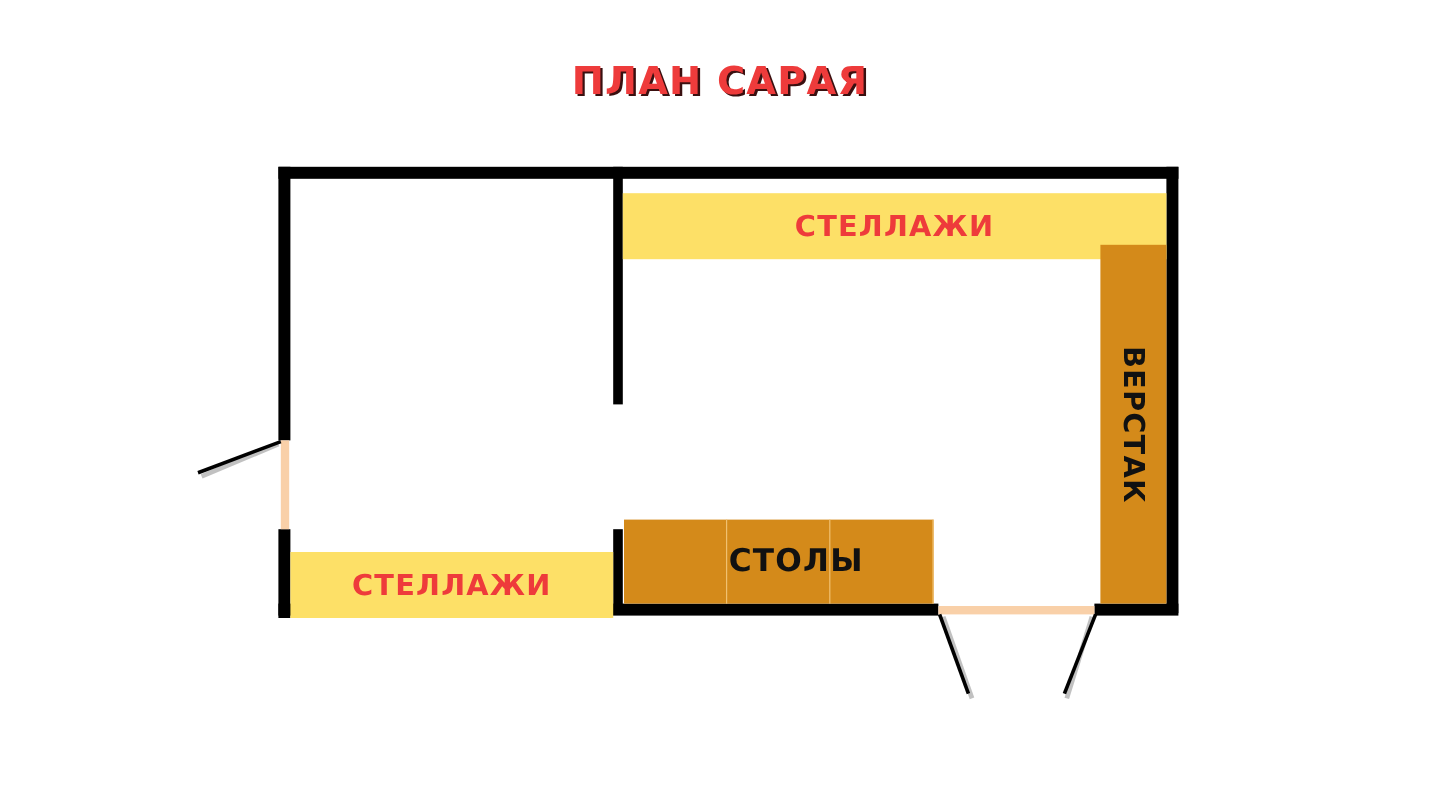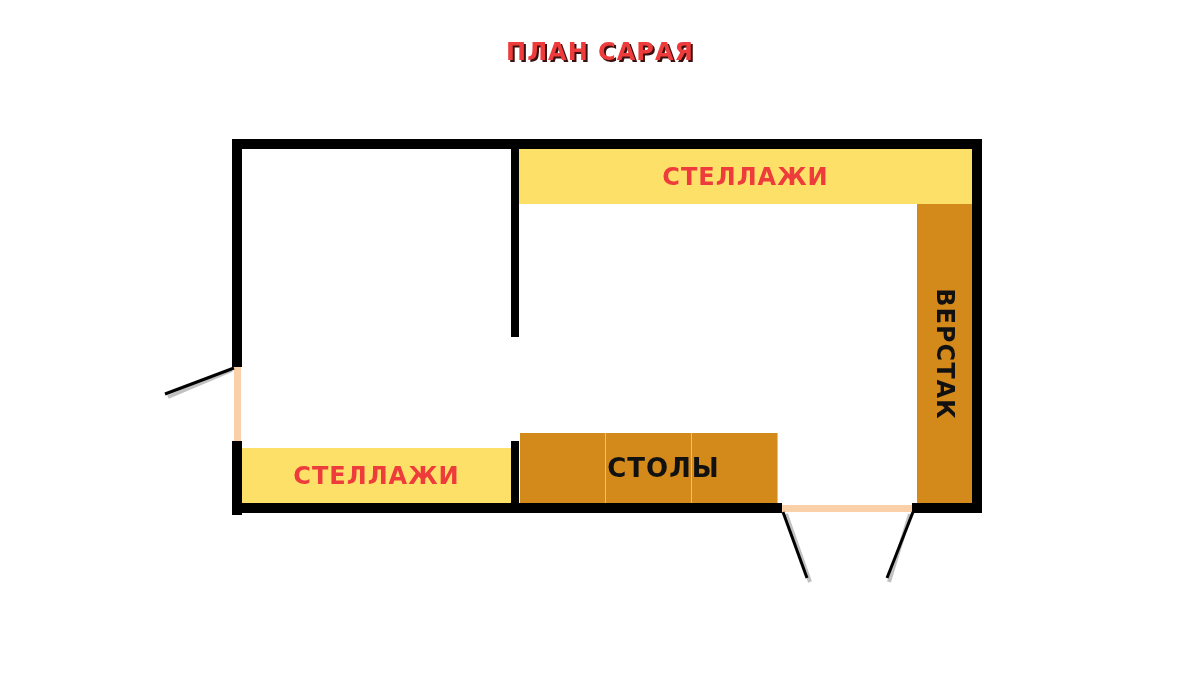--- a/index.html
+++ b/index.html
@@ -1,20 +1,20 @@
 <!DOCTYPE html>
 <html><head>
 <meta charset="utf-8">
 <style>
   html, body { margin:0; padding:0; background:#ffffff; }
   body { width:1200px; height:676px; position:relative; overflow:hidden; font-family:"DejaVu Sans", sans-serif; }
   .abs { position:absolute; }
-  .title { left:0; width:1200px; top:38px; text-align:center; font-weight:bold; font-size:24px; color:#ee3b3b; letter-spacing:1px; text-shadow:2px 2px 0 #3a1010; }
+  .title { left:0; width:1200px; top:48px; text-align:center; font-weight:bold; font-size:32px; color:#ee3b3b; letter-spacing:1px; text-shadow:2px 2px 0 #3a1010; }
   .wall { background:#000; position:absolute; }
-  .shelf { background:#fde067; position:absolute; display:flex; align-items:center; justify-content:center; }
+  .shelf { background:#fde067; position:absolute; display:flex; align-items:center; justify-content:center;margin-top:12px; }
   .shelf span { color:#ee3b3b; font-weight:bold; font-size:24px; letter-spacing:1px; }
   .wood { background:#d48a1a; position:absolute; }
   .tables { display:flex; }
   .tables .seg { flex:1; border-right:1.5px solid #f0c070; }
   .tables .seg:last-child { border-right:none; }
   .tables-label { position:absolute; left:0; right:0; top:0; bottom:0; display:flex; align-items:center; justify-content:center; font-weight:bold; font-size:26px; color:#111; letter-spacing:1px;margin-left:29px; }
   .bench-label { position:absolute; left:0; right:0; top:0; bottom:0; display:flex; align-items:center; justify-content:center; }
   .bench-label span { display:inline-block; transform:rotate(90deg); font-weight:bold; font-size:24px; color:#111; white-space:nowrap; letter-spacing:1px; }
   .door { background:#f9d0a8; position:absolute; }
   svg.leafs { position:absolute; left:0; top:0; }

